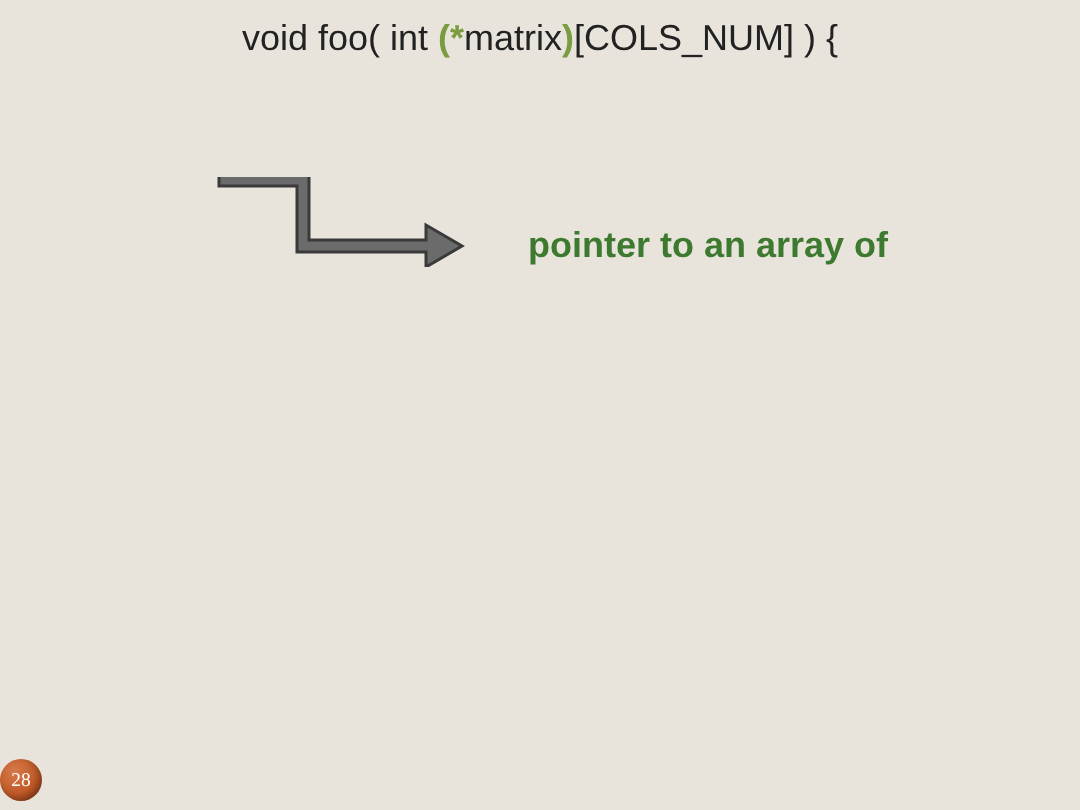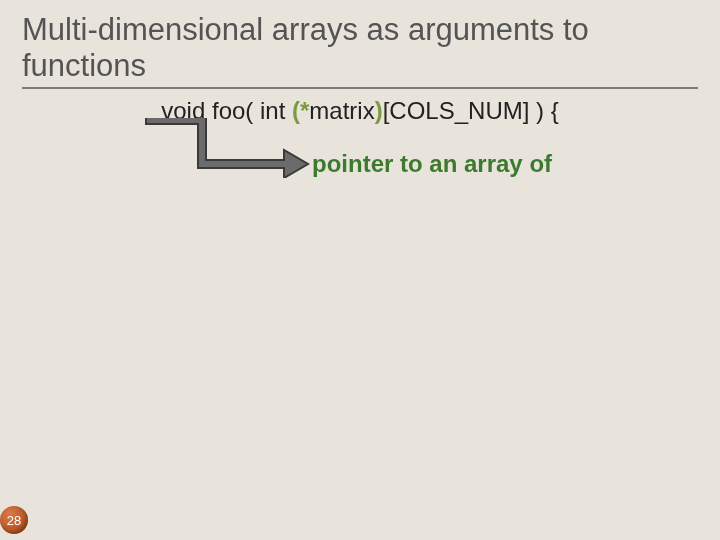--- a/index.html
+++ b/index.html
@@ -41,44 +41,45 @@
   }
   .arrow-box svg { display: block; }
   .annotation {
     position: absolute;
     left: 312px;
     top: 150px;
     font-size: 24px;
     font-weight: 700;
     color: #3d7a2f;
     line-height: 1.15;
+    text-align: center;
     width: 320px;
   }
   .page-badge {
     position: absolute;
     left: 0;
     bottom: 6px;
     width: 28px;
     height: 28px;
     border-radius: 50%;
     background: radial-gradient(circle at 35% 30%, #d77a4a 0%, #c05a28 55%, #8a3a16 100%);
     color: #fff;
     font-size: 13px;
     display: flex;
     align-items: center;
     justify-content: center;
     box-shadow: inset -2px -2px 4px rgba(0,0,0,0.25);
+    font-family: Liberation Serif, serif;
   }
 </style>
 </head>
 <body>
 
 <div class="slide">
 
-  <h1 class="title">Multi-dimensional arrays as arguments to functions</h1>
 
   <div class="code-line"><span>void foo( int </span><span class="paren">(*</span><span>matrix</span><span class="paren">)</span><span>[COLS_NUM] ) {</span></div>
 
   <div class="arrow-box">
     <svg width="166" height="60" viewBox="0 0 166 60">
       <path d="M 2 2 L 62 2 L 62 46 L 140 46 L 140 36 L 164 50 L 140 64 L 140 54 L 54 54 L 54 10 L 2 10 Z" transform="translate(0,-4)" fill="#6b6b6b" stroke="#3a3a3a" stroke-width="2" stroke-linejoin="miter"></path>
     </svg>
   </div>
 
   <div class="annotation">

